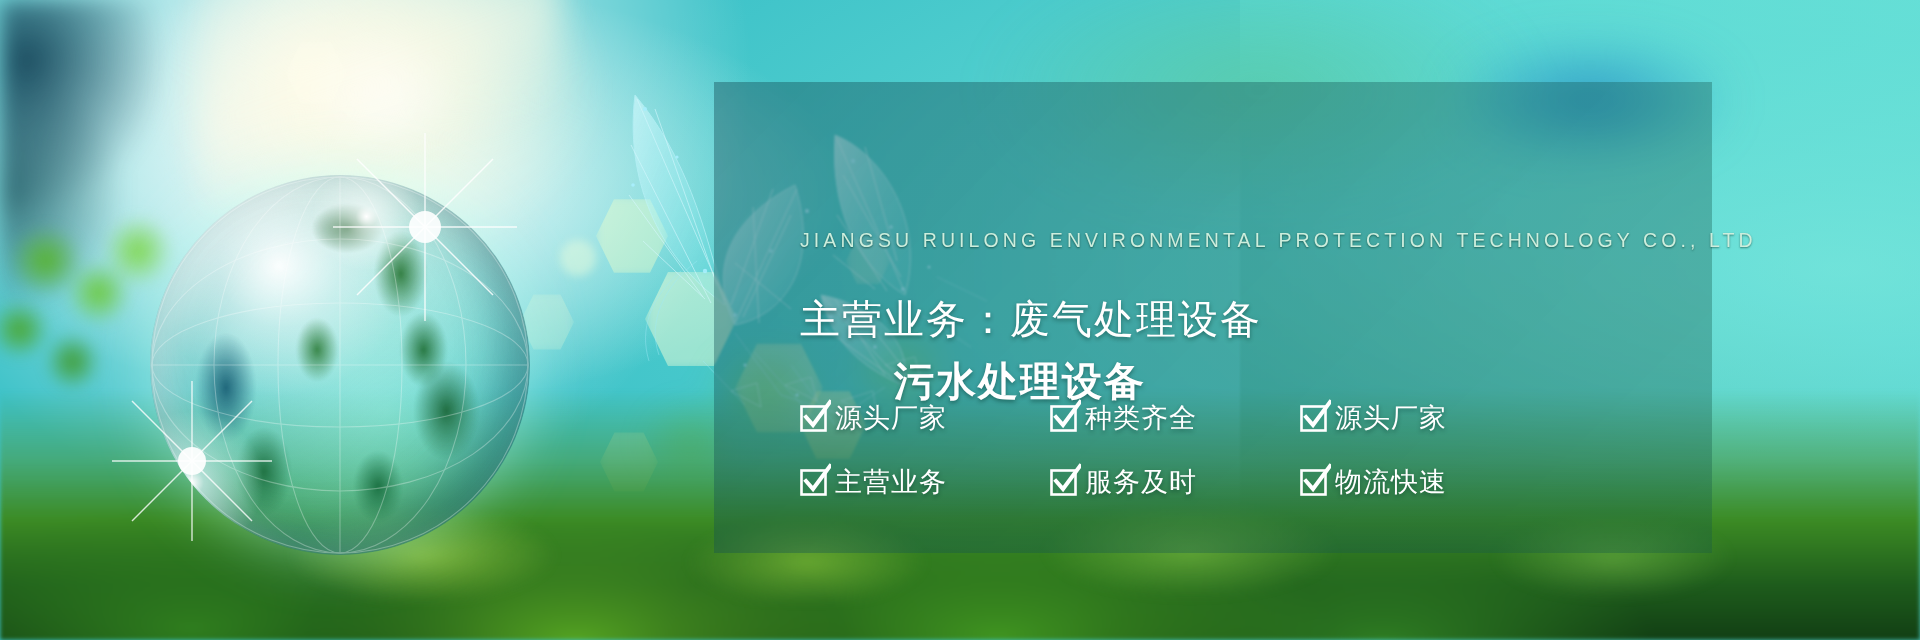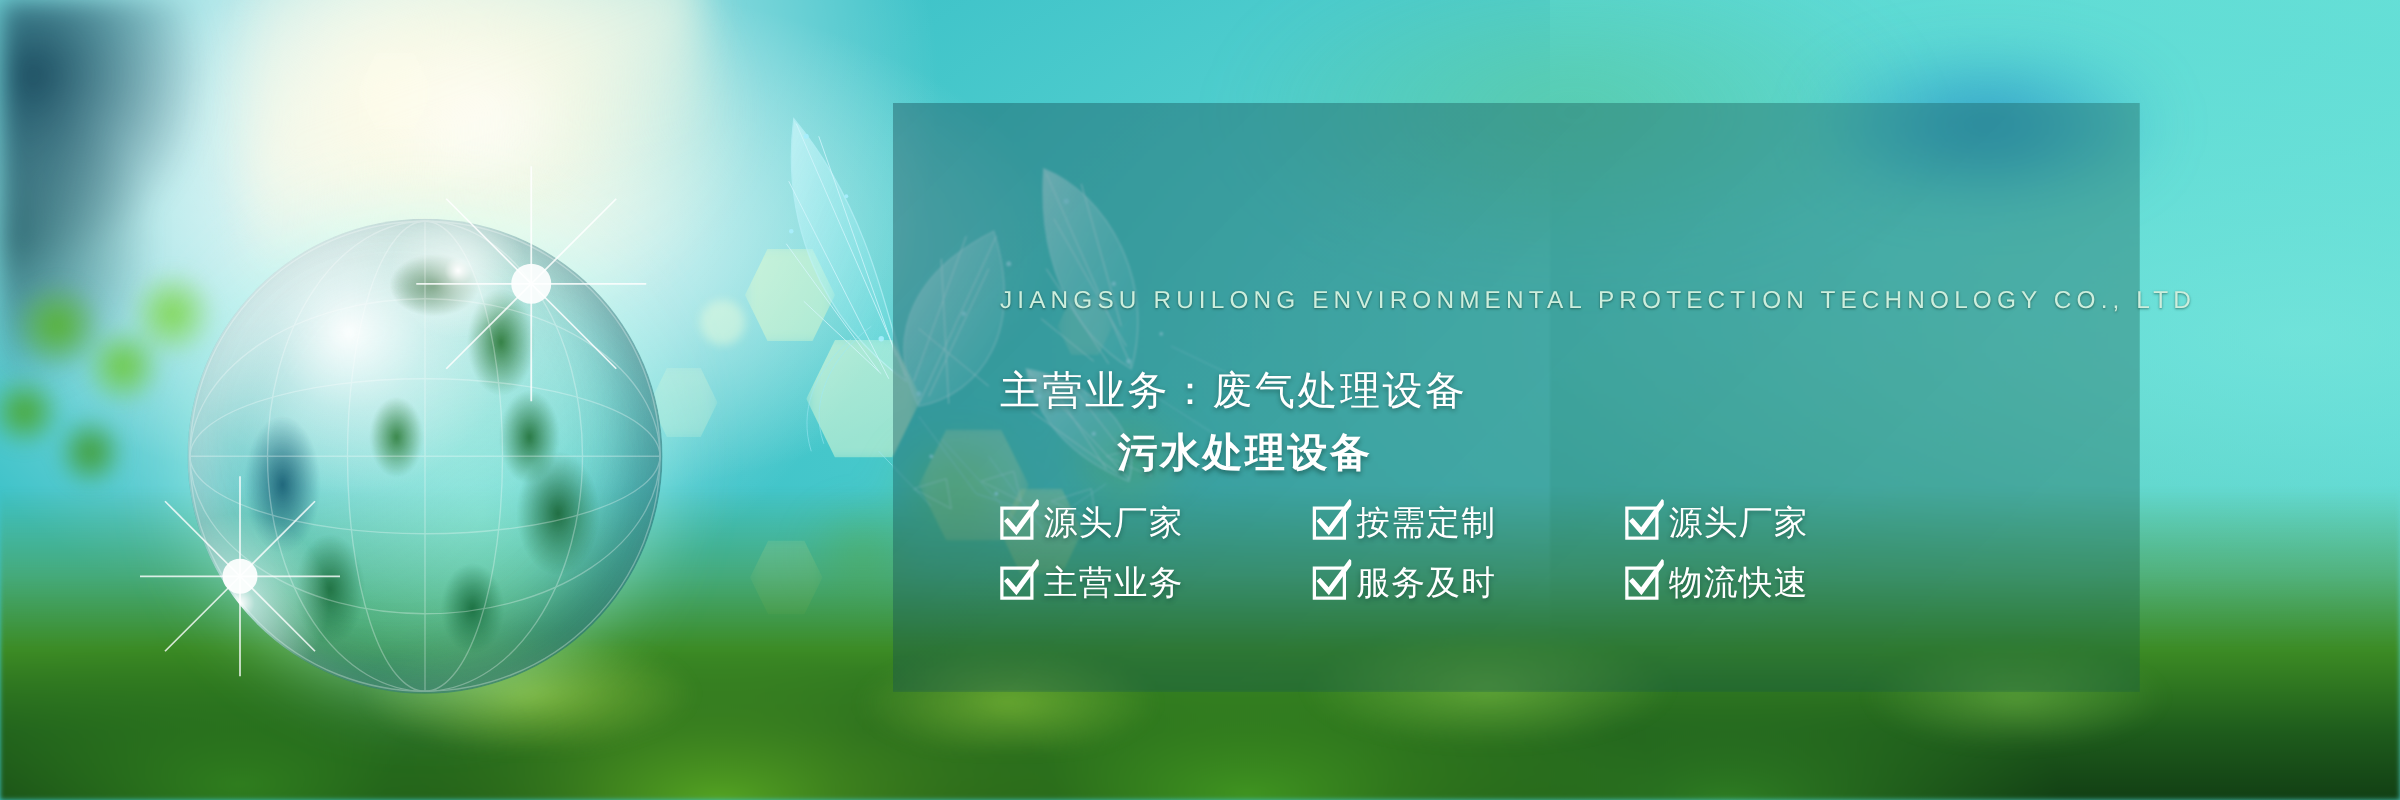--- a/index.html
+++ b/index.html
@@ -148,29 +148,29 @@
   }
   .en-title{
     position:absolute; left:800px; top:229px;
     font-size:19.5px; letter-spacing:4.1px; font-weight:500;
     color:#cdeedd;
     text-shadow:0 1px 2px rgba(0,40,30,.55);
     white-space:nowrap;
   }
   .biz{
     position:absolute; left:800px; top:288px;
-    font-size:32px; color:#ffffff; line-height:1.56; letter-spacing:2px;
+    font-size:40px; color:#ffffff; line-height:1.56; letter-spacing:2px;
     text-shadow:0 2px 4px rgba(0,40,30,.45);
     white-space:nowrap;
   }
   .biz .line2{ display:block; margin-left:94px;font-weight:bold; }
 
   .features{
     position:absolute; left:800px; top:400px; width:700px;
-    display:grid; grid-template-columns:250px 250px 200px; row-gap:12px;
+    display:grid; grid-template-columns:250px 250px 200px; row-gap:28px;
   }
   .feat{ display:flex; align-items:center; gap:9px; }
   .feat .cb{ width:26px; height:26px; flex:0 0 26px; position:relative; }
   .feat .cb svg{ position:absolute; left:-3px; top:-6px; }
   .feat .txt{
     font-size:27px; color:#ffffff; letter-spacing:1px; white-space:nowrap;
     text-shadow:0 2px 4px rgba(0,40,30,.45);
   }
 </style>
 </head>
@@ -319,21 +319,21 @@
       </span>
       <span class="txt">源头厂家</span>
     </div>
     <div class="feat">
       <span class="cb">
         <svg width="34" height="34" viewBox="0 0 34 34">
             <rect x="4.5" y="7.5" width="24" height="24" fill="none" stroke="#ffffff" stroke-width="2.6"></rect>
             <path d="M9 18 L16 26 L33 3" fill="none" stroke="#ffffff" stroke-width="4" stroke-linecap="square"></path>
           </svg>
       </span>
-      <span class="txt">按需定制</span>
+      <span class="txt">种类齐全</span>
     </div>
     <div class="feat">
       <span class="cb">
         <svg width="34" height="34" viewBox="0 0 34 34">
             <rect x="4.5" y="7.5" width="24" height="24" fill="none" stroke="#ffffff" stroke-width="2.6"></rect>
             <path d="M9 18 L16 26 L33 3" fill="none" stroke="#ffffff" stroke-width="4" stroke-linecap="square"></path>
           </svg>
       </span>
       <span class="txt">源头厂家</span>
     </div>

